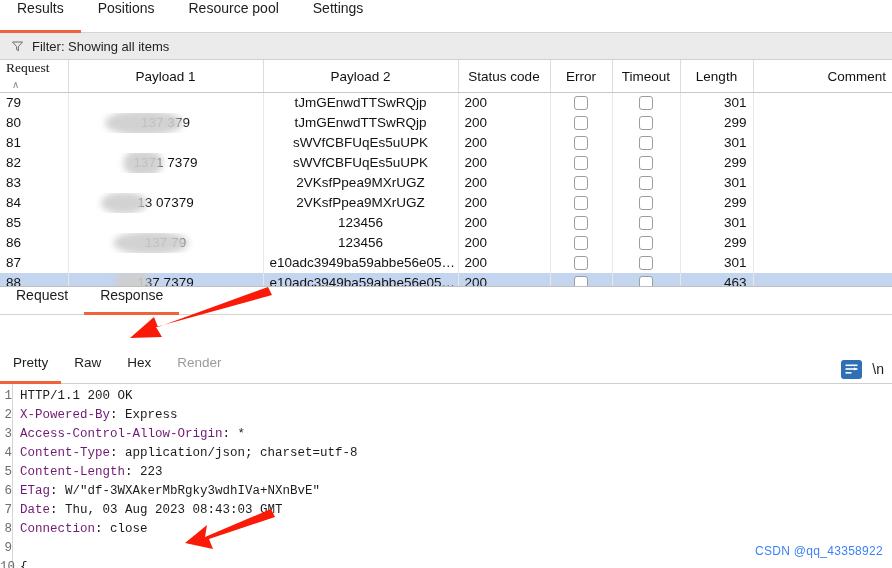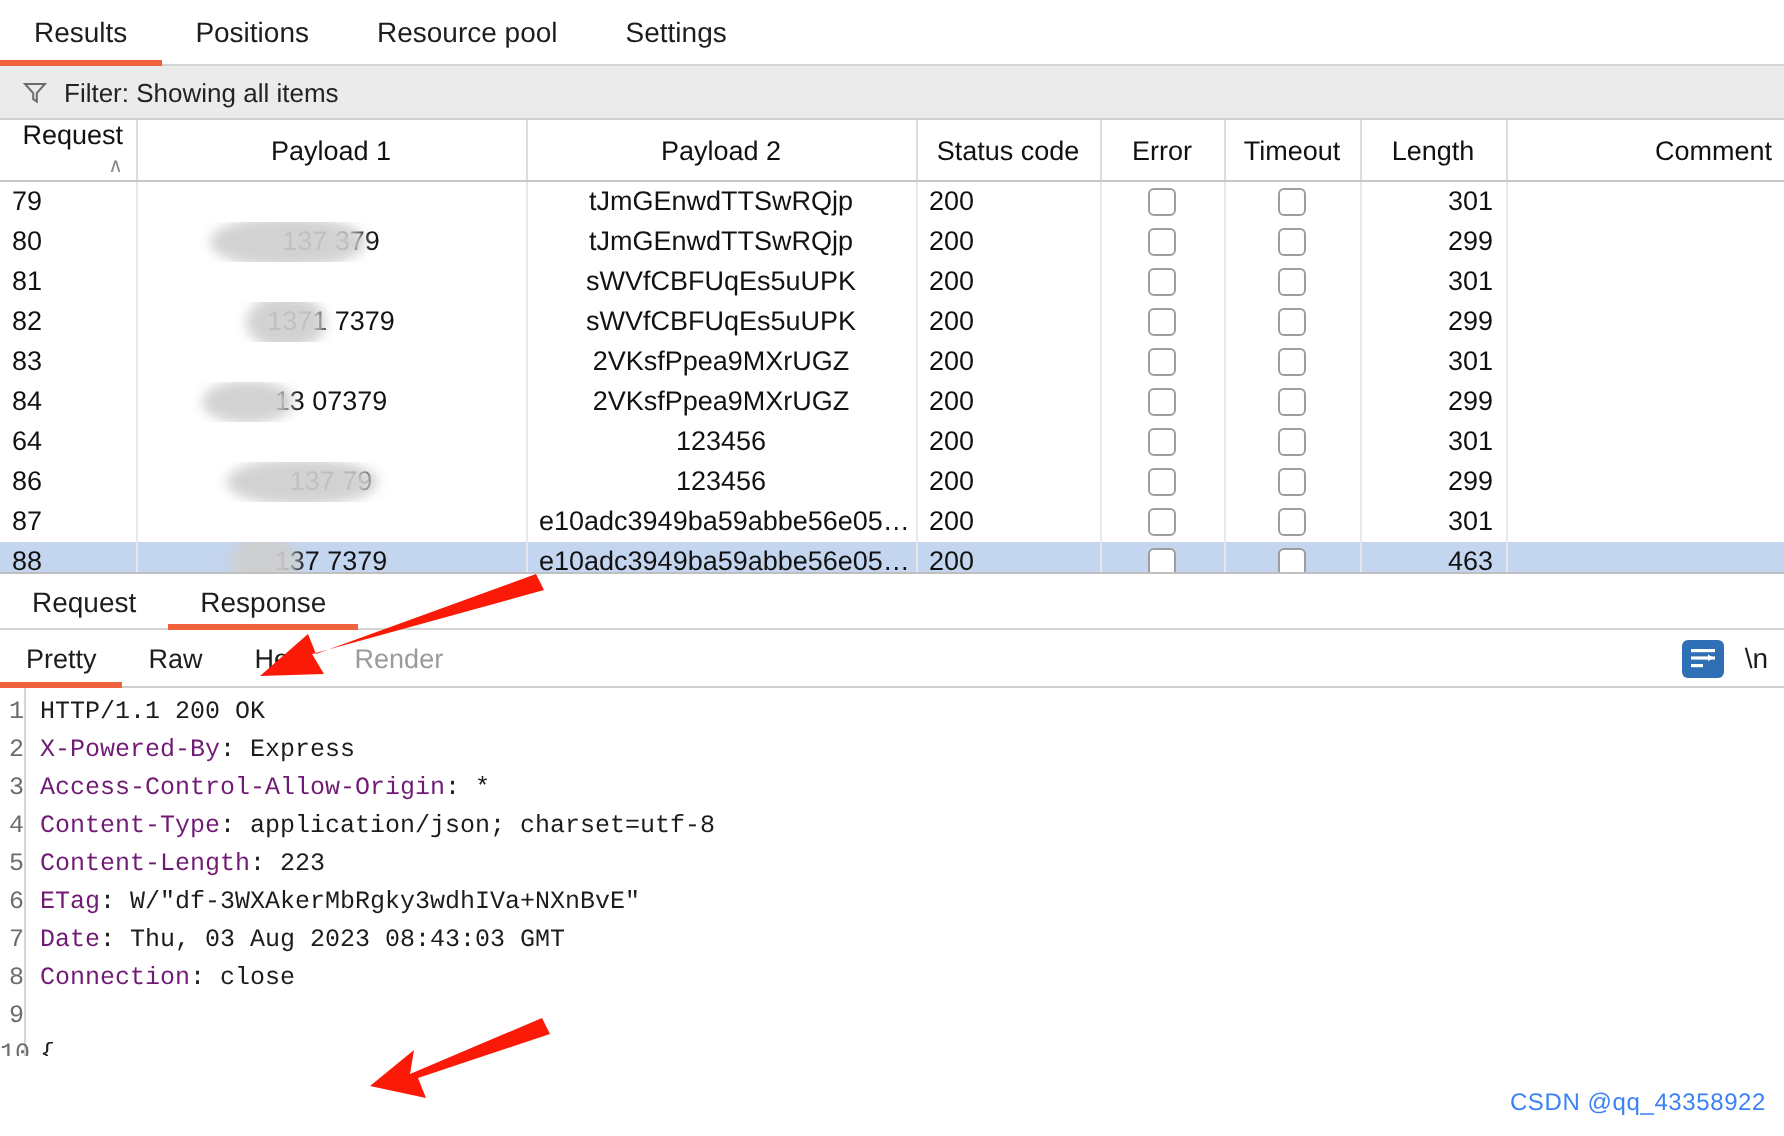--- a/index.html
+++ b/index.html
@@ -22,21 +22,20 @@
     height: 33px;
     background: #ffffff;
     border-bottom: 1px solid #d4d4d4;
     display: flex;
     align-items: stretch;
     padding-left: 0px;
     box-sizing: border-box;
   }
   .tab {
     display: flex;
-    align-items: center;
     padding: 0 17px;
     font-size: 14px;
     color: #1d1d1d;
     position: relative;
     cursor: default;
     white-space: nowrap;
   }
   .tab.active::after {
     content: "";
     position: absolute;
@@ -83,21 +82,21 @@
     font-weight: normal;
     background: #ffffff;
     border-bottom: 1px solid #c8c8c8;
     border-right: 1px solid #dcdcdc;
     padding: 0 6px;
     box-sizing: border-box;
     color: #111;
     font-size: 13.5px;
     position: relative;
   }
-  table.results thead th.hleft { text-align: right; }
+  table.results thead th.hleft { text-align: left; font-family: Liberation Serif, serif; }
   table.results thead th.hcenter { text-align: center; }
   table.results thead th.hright { text-align: right; }
   .sortcaret {
     display: inline-block;
     margin-left: 6px;
     color: #8a8a8a;
     font-size: 10px;
     vertical-align: middle;
   }
   table.results tbody td {
@@ -156,20 +155,21 @@
   .msg-tabs .tab { font-size: 14px; padding: 0 16px; }
 
   .view-tabs {
     height: 29px;
     background: #fff;
     border-bottom: 1px solid #cfcfcf;
     display: flex;
     align-items: stretch;
     box-sizing: border-box;
     position: relative;
+    margin-top: 40px;
   }
   .view-tabs .tab { font-size: 13.5px; padding: 0 13px; }
   .view-tabs .tab.disabled { color: #9b9b9b; }
   .view-tabs .tab.active::after { background: #f0623c; height: 3px; }
 
   .view-tools {
     position: absolute;
     right: 8px;
     top: 0;
     bottom: 0;
@@ -341,21 +341,21 @@
           <td class="c-req">84</td>
           <td class="c-p1"><span class="p1text">13      07379</span><span class="blob" style="left: 32px; width: 46px; height: 22px;"></span></td>
           <td class="c-p2">2VKsfPpea9MXrUGZ</td>
           <td class="c-status">200</td>
           <td class="c-err"><span class="cb"></span></td>
           <td class="c-tmo"><span class="cb"></span></td>
           <td class="c-len">299</td>
           <td class="c-cmt"></td>
         </tr>
         <tr>
-          <td class="c-req">64</td>
+          <td class="c-req">85</td>
           <td class="c-p1"><span class="p1text"></span></td>
           <td class="c-p2">123456</td>
           <td class="c-status">200</td>
           <td class="c-err"><span class="cb"></span></td>
           <td class="c-tmo"><span class="cb"></span></td>
           <td class="c-len">301</td>
           <td class="c-cmt"></td>
         </tr>
         <tr>
           <td class="c-req">86</td>

